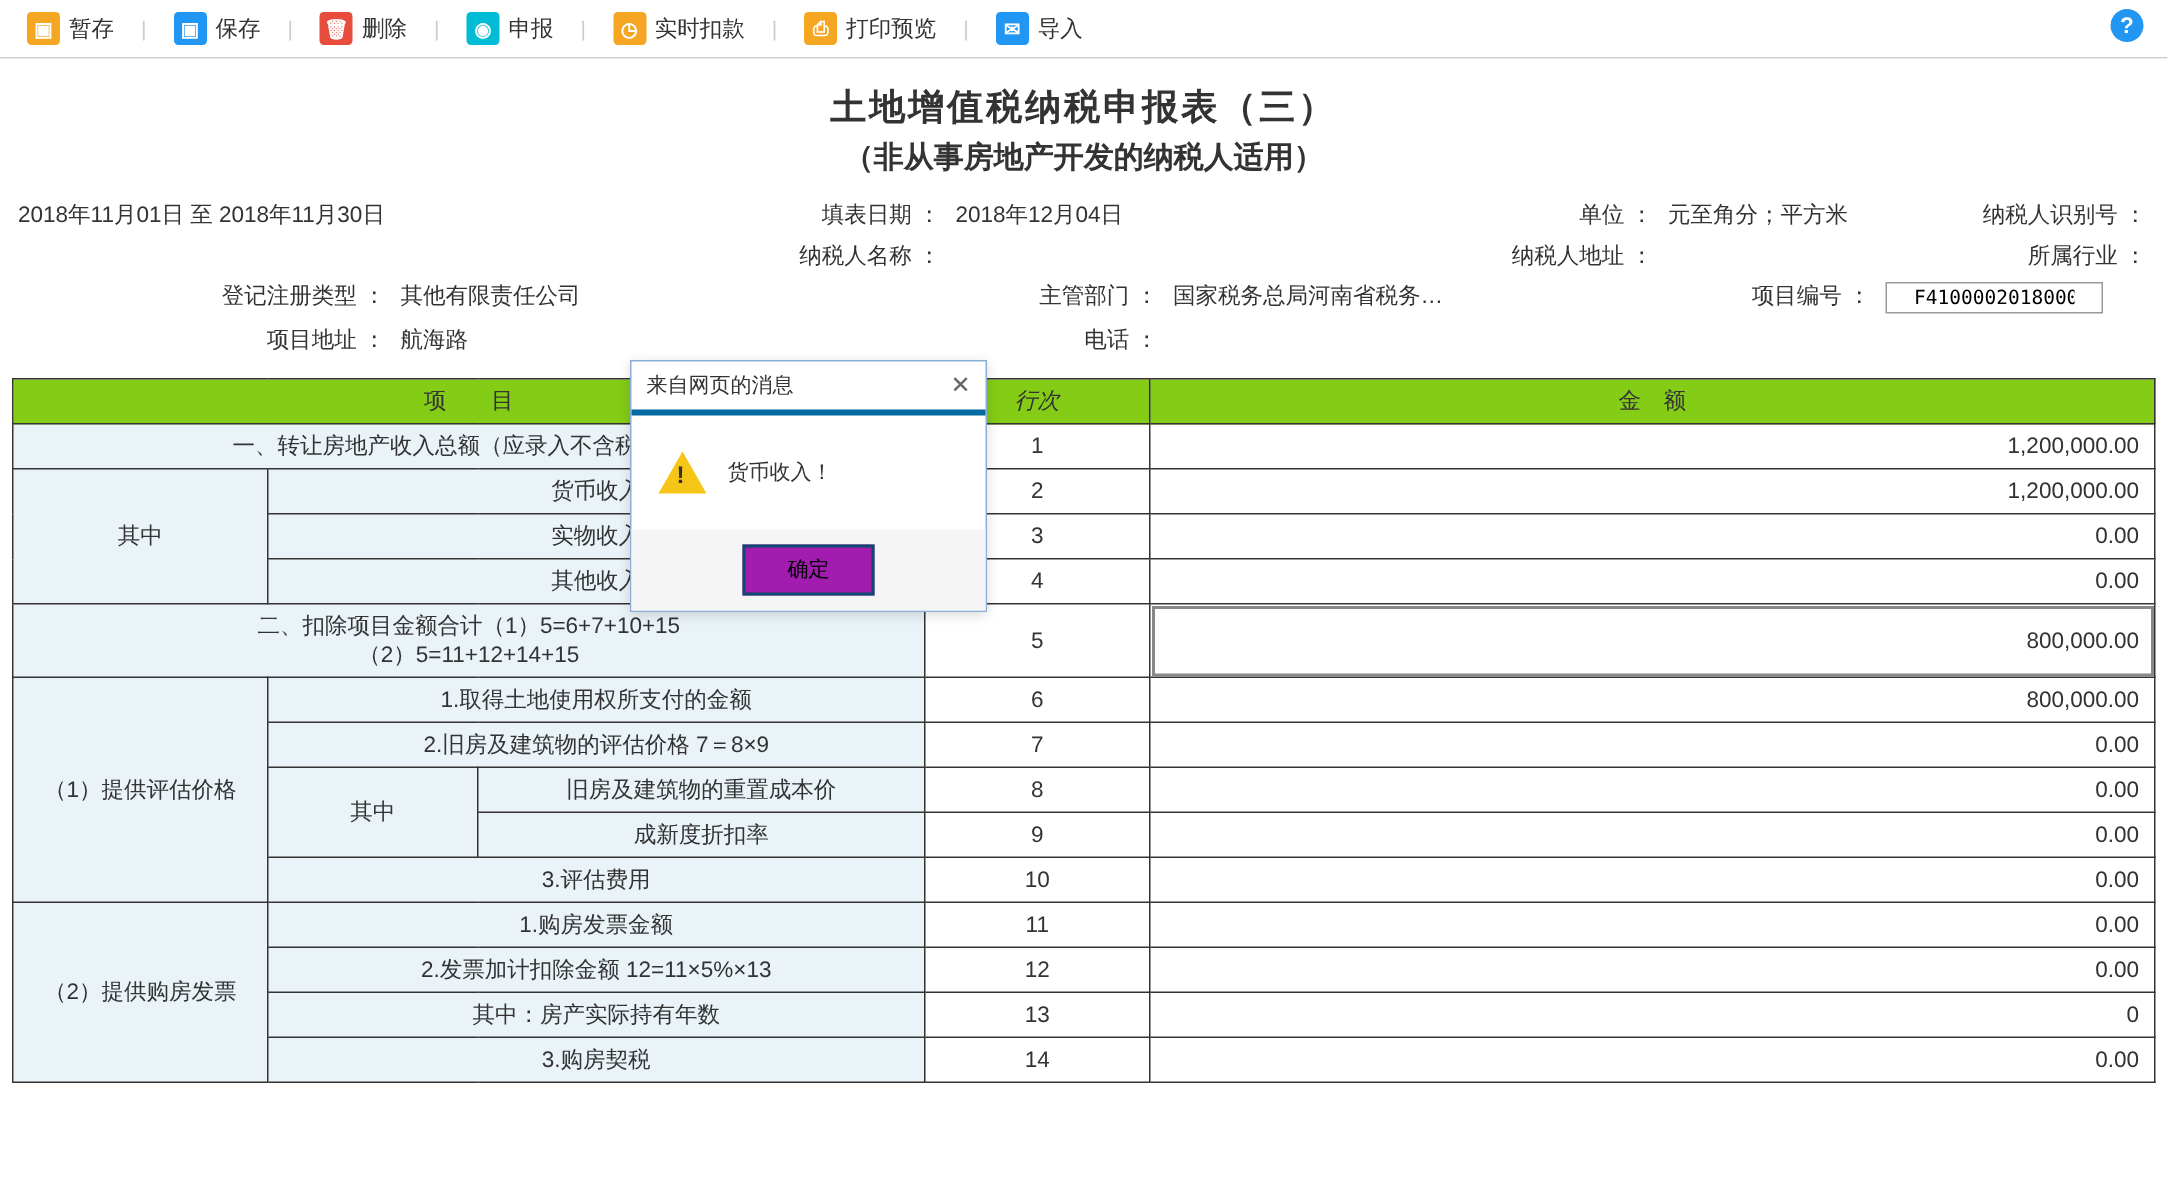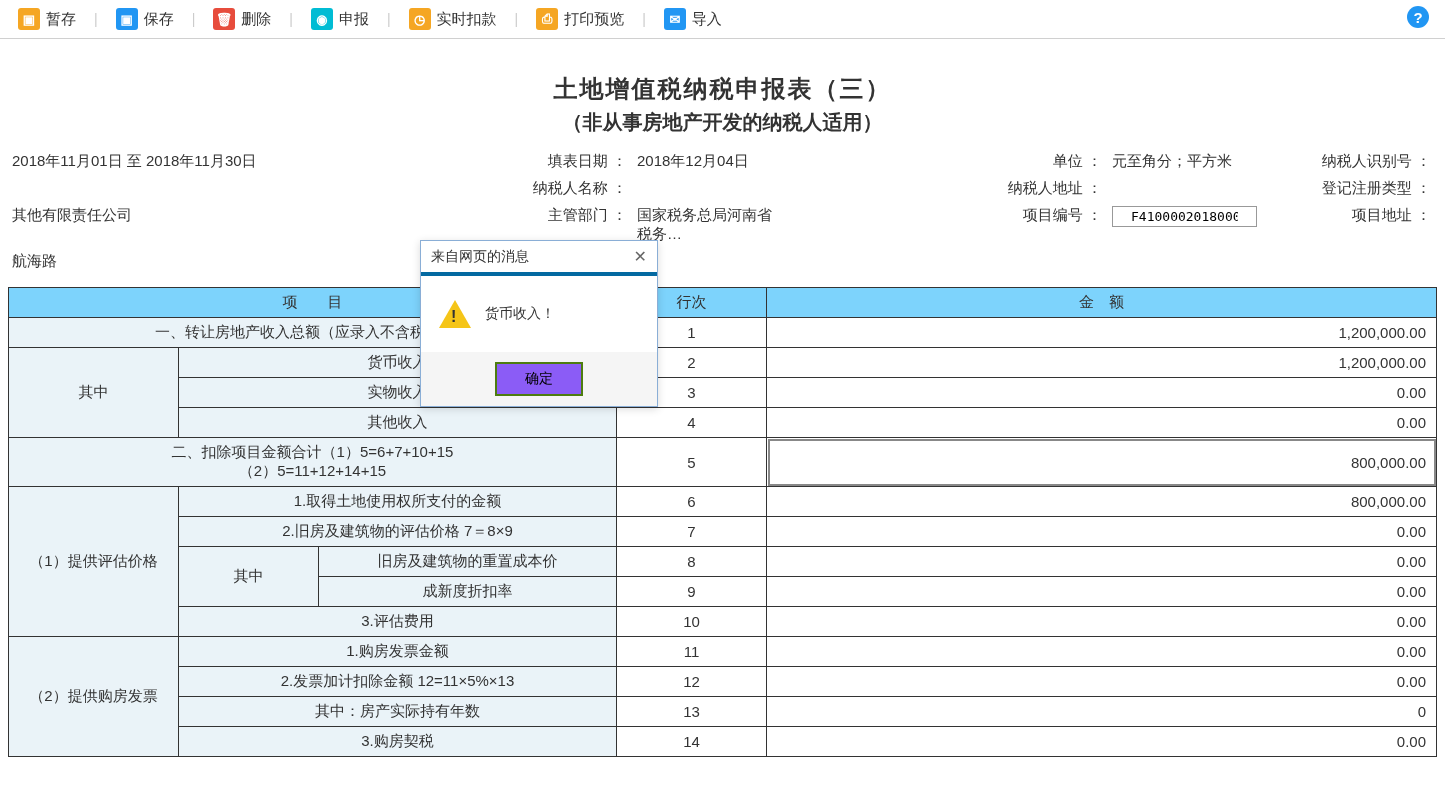--- a/index.html
+++ b/index.html
@@ -9,46 +9,46 @@
     .toolbar-btn { display: inline-flex; align-items: center; gap: 6px; padding: 4px 8px; cursor: pointer; font-size: 15px; color: #333; }
     .toolbar-icon { width: 22px; height: 22px; border-radius: 3px; display: inline-flex; align-items: center; justify-content: center; color: #fff; font-size: 13px; font-weight: bold; }
     .toolbar-sep { color: #ccc; margin: 0 6px; }
     .ti-orange { background: #f5a623; }
     .ti-blue { background: #2196f3; }
     .ti-red { background: #e74c3c; }
     .ti-teal { background: #00bcd4; }
     .help-icon { position: absolute; right: 16px; top: 6px; width: 22px; height: 22px; border-radius: 50%; background: #2196f3; color: #fff; display: flex; align-items: center; justify-content: center; font-weight: bold; cursor: pointer; font-size: 15px; }
     
     .container { padding: 10px 8px; }
-    .title-wrap { text-align: center; margin: 24px 0 6px; }
+    .title-wrap { text-align: center; margin: 6px 0 6px; }
     .main-title { font-size: 24px; font-weight: bold; letter-spacing: 2px; }
     .sub-title { font-size: 20px; font-weight: bold; margin-top: 4px; }
     
     .info-grid { display: grid; grid-template-columns: 255px 370px 145px 330px 145px auto; row-gap: 8px; margin: 16px 0; font-size: 15px; }
     .info-label { text-align: right; padding-right: 6px; }
     .info-value { padding-left: 4px; }
     .info-value input { font-family: monospace; font-size: 13px; padding: 2px 18px; width: 145px; border: 1px solid #999; }
     
     table.tax-table { width: 100%; border-collapse: collapse; font-size: 15px; }
     table.tax-table th, table.tax-table td { border: 1px solid #333; padding: 5px 8px; text-align: center; }
-    table.tax-table th { background: #7dd3fc; font-weight: normal; }
+    table.tax-table th { background: #84cc16; font-weight: normal; }
     .col-item { background: #eaf3f8; }
     .col-amount { text-align: right !important; padding-right: 10px !important; width: 670px; font-feature-settings: "tnum"; }
-    .col-row { width: 150px; }
+    .col-row { width: 150px; font-style: italic; }
     .col-amount.hl { background: #fff; outline: 2px solid #888; outline-offset: -3px; }
     .item-sub { text-align: center; }
 
     .modal { position: absolute; top: 240px; left: 420px; width: 238px; background: #fff; border: 1px solid #8aaed6; box-shadow: 0 2px 8px rgba(0,0,0,0.15); z-index: 100; }
     .modal-title { padding: 6px 10px; font-size: 14px; display: flex; justify-content: space-between; align-items: center; border-bottom: 4px solid #0369a1; color: #333; }
     .modal-close { cursor: pointer; font-size: 16px; color: #666; }
     .modal-body { padding: 24px 18px; display: flex; align-items: center; gap: 14px; }
     .modal-warn { width: 0; height: 0; border-left: 16px solid transparent; border-right: 16px solid transparent; border-bottom: 28px solid #f5c518; position: relative; }
     .modal-warn::after { content: "!"; position: absolute; top: 8px; left: -4px; color: #333; font-weight: bold; font-size: 16px; }
     .modal-footer { padding: 10px; text-align: center; background: #f5f5f5; }
-    .modal-btn { padding: 6px 28px; background: #8b5cf6; border: 2px solid #4d7c0f; cursor: pointer; font-size: 14px; }
+    .modal-btn { padding: 6px 28px; background: #a21caf; border: 2px solid #0c4a6e; cursor: pointer; font-size: 14px; }
   </style>
 </head>
 <body>
 
 <div class="toolbar">
   <div class="toolbar-btn">
       <span class="toolbar-icon ti-orange">▣</span>
       <span>暂存</span>
     </div>
   <span class="toolbar-sep">|</span>
@@ -97,20 +97,21 @@
     <div class="info-label">单位 ：</div>
     <div class="info-value">元至角分；平方米</div>
 
     <div class="info-label">纳税人识别号 ：</div>
     <div class="info-value"></div>
     <div class="info-label">纳税人名称 ：</div>
     <div class="info-value"></div>
     <div class="info-label">纳税人地址 ：</div>
     <div class="info-value"></div>
 
+    <div class="info-label">所属行业 ：</div>
     <div class="info-label">登记注册类型 ：</div>
     <div class="info-value">其他有限责任公司</div>
     <div class="info-label">主管部门 ：</div>
     <div class="info-value">国家税务总局河南省税务…</div>
 
     <div class="info-label">项目编号 ：</div>
     <div class="info-value"><input type="text" value="F410000201800018" style=""></div>
     <div class="info-label">项目地址 ：</div>
     <div class="info-value">航海路</div>
     <div class="info-label">电话 ：</div>

